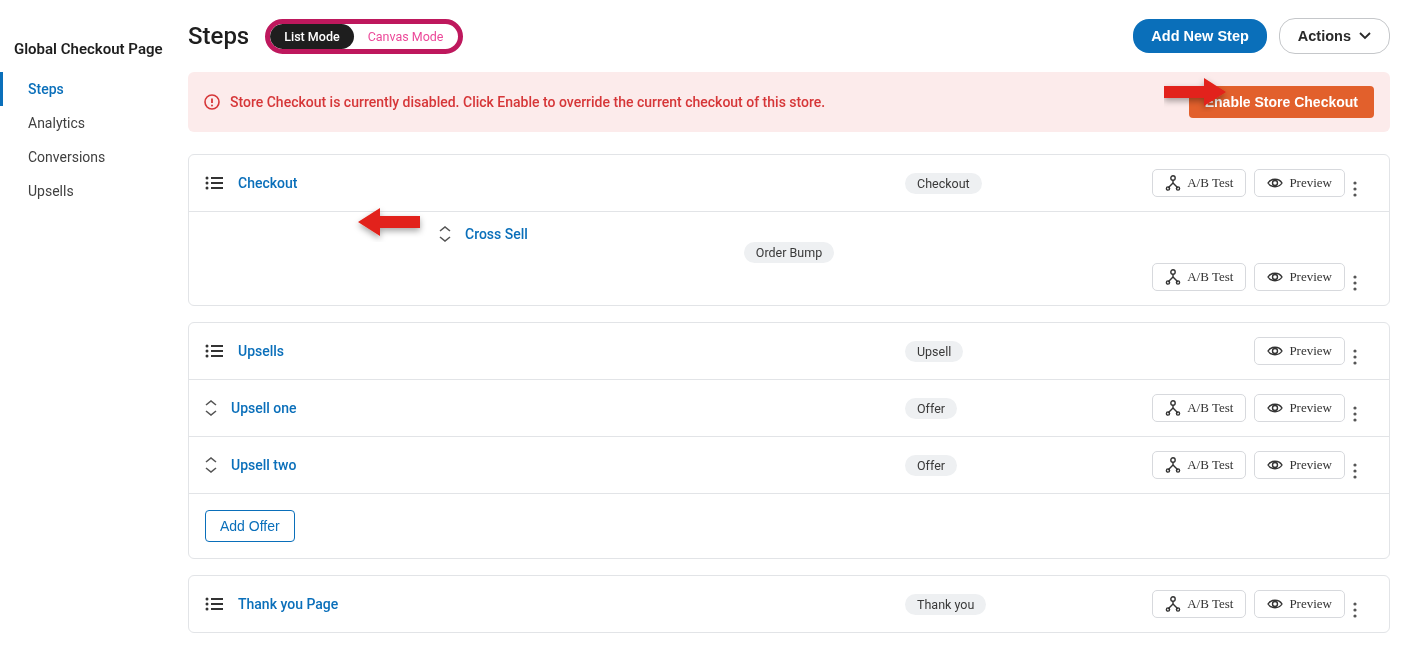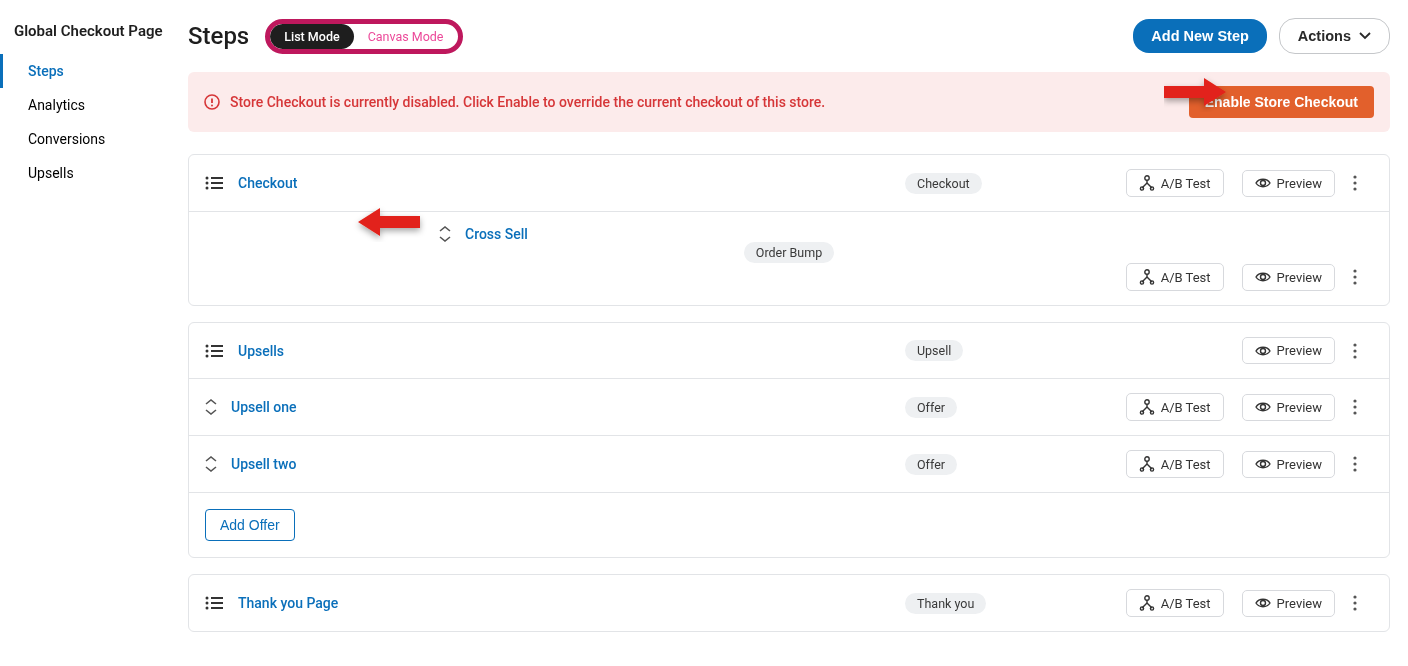--- a/index.html
+++ b/index.html
@@ -4,23 +4,23 @@
 <style>
   * { box-sizing: border-box; margin: 0; padding: 0; }
   body {
     font-family: -apple-system, BlinkMacSystemFont, "Segoe UI", Roboto, Helvetica, Arial, sans-serif;
     background: #fff;
     color: #1e1e1e;
     font-size: 14px;
   }
   .layout { display: flex; min-height: 100vh; }
   .sidebar { width: 188px; padding-top: 22px; }
-  .side-title { font-weight: 600; font-size: 15px; padding: 0 14px 14px 14px; }
+  .side-title { font-weight: 600; font-size: 15px; padding: 0 14px 14px 14px; margin-top: 18px; }
   .side-nav { list-style: none; }
-  .side-nav li { padding: 9px 14px 9px 28px; font-size: 14px; color: #000000; cursor: pointer; }
+  .side-nav li { padding: 9px 14px 9px 28px; font-size: 14px; color: #404040; cursor: pointer; }
   .side-nav li.active { color: #0a6fba; border-left: 3px solid #0a6fba; padding-left: 25px; font-weight: 500; }
 
   .main { flex: 1; padding: 18px 18px 30px 0; }
 
   .header-row { display: flex; align-items: center; margin-bottom: 18px; }
   .page-title { font-size: 24px; font-weight: 500; margin-right: 16px; }
 
   .mode-switch { border: 5px solid #be185d; border-radius: 20px; display: inline-flex; align-items: center; overflow: hidden; }
   .mode-pill { padding: 5px 14px; font-size: 12.5px; color: #ec4899; cursor: pointer; }
   .mode-pill.active { background: #1e1e1e; color: #fff; border-radius: 20px; font-weight: 500; }
@@ -41,21 +41,21 @@
   .arrow-2 { left: 155px; top: -10px; width:90px; height:40px; }
 
   .card { border: 1px solid #e2e4e7; border-radius: 6px; margin-bottom: 16px; overflow: hidden; }
   .row { display: flex; align-items: center; padding: 14px 16px; border-bottom: 1px solid #e2e4e7; position: relative; }
   .row:last-child { border-bottom: none; }
   .row.add-row { padding: 16px; }
   .row-left { display: flex; align-items: center; gap: 14px; flex: 0 0 auto; width: 700px; }
   .row-link { color: #0a6fba; font-weight: 500; font-size: 14px; }
   .row-mid { flex: 1; }
   .tag { background: #eef0f2; color: #3a3a3a; border-radius: 14px; padding: 3px 12px; font-size: 12.5px; display: inline-block; }
-  .row-actions { display: flex; align-items: center; gap: 18px; margin-left: auto; }
+  .row-actions { display: flex; align-items: flex-end; gap: 8px; margin-left: auto; font-family: Liberation Serif, serif; }
   .pill { border: 1px solid #d7d9dd; border-radius: 5px; padding: 5px 12px; font-size: 13px; color: #333; display: inline-flex; align-items: center; gap: 6px; cursor: pointer; background:#fff; }
   .more-icon { width: 20px; text-align: center; color: #555; cursor:pointer; }
 
   .btn-add-outline { border: 1px solid #0a6fba; color: #0a6fba; background: #fff; border-radius: 4px; padding: 7px 14px; font-weight: 500; cursor:pointer; font-size:14px; }
 
   .sort-handle { color:#555; display:flex; flex-direction:column; line-height:0; gap:2px; }
   .list-ico { color:#333; display:flex; }
   .eye-ico, .ab-ico { display:flex; }
 
   svg { display:block; }

